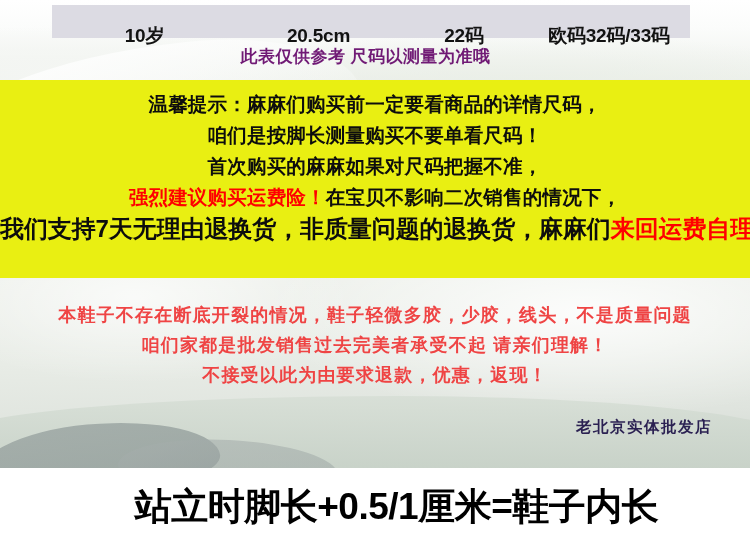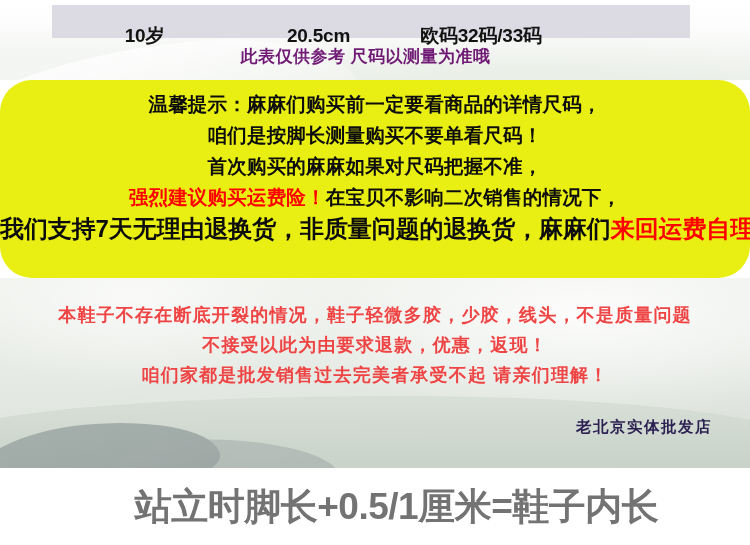--- a/index.html
+++ b/index.html
@@ -83,21 +83,20 @@
   
   .yellow-block {
     position: absolute;
     left: 0; top: 80px;
     width: 750px;
     height: 198px;
     background: #e9ef12;
     z-index: 3;
     padding-top: 9px;
     box-sizing: border-box;
-    border-radius: 32px;
   }
   .y-line {
     text-align: center;
     font-size: 19.5px;
     font-weight: bold;
     color: #0d0d0d;
     line-height: 31px;
     white-space: nowrap;
     letter-spacing: 0.2px;
   }
@@ -261,36 +260,37 @@
     height: 77px;
     background: #ffffff;
     display: flex;
     align-items: center;
     justify-content: center;
     z-index: 7;
   }
   .bottom-headline {
     font-size: 37px;
     font-weight: bold;
-    color: #737373;
+    color: #000000;
     white-space: nowrap;
     letter-spacing: -0.5px;
     margin-left: 43px;
   }
 </style>
 </head>
 <body>
 
 <div id="page">
 
   <div class="top-band"></div>
 
   <div class="size-row">
     <div class="size-cell cell-age">10岁</div>
     <div class="size-cell cell-len">20.5cm</div>
+    <div class="size-cell cell-cn">22码</div>
     <div class="size-cell cell-eu">欧码32码/33码</div>
   </div>
 
   <div class="disclaimer">此表仅供参考 尺码以测量为准哦</div>
 
   <div class="yellow-block">
     <div class="y-line">
       <span>温馨提示：麻麻们购买前一定要看商品的详情尺码，</span>
     </div>
     <div class="y-line">
@@ -330,22 +330,22 @@
     <span class="dfly-wing w3"></span>
     <span class="dfly-wing w4"></span>
     <span class="dfly-body"></span>
   </span>
 
   <span class="rock"></span>
   <span class="rock2"></span>
 
   <div class="mid-text">
     <div class="m-line">本鞋子不存在断底开裂的情况，鞋子轻微多胶，少胶，线头，不是质量问题</div>
+    <div class="m-line">咱们家都是批发销售过去完美者承受不起 请亲们理解！</div>
     <div class="m-line">不接受以此为由要求退款，优惠，返现！</div>
-    <div class="m-line">咱们家都是批发销售过去完美者承受不起 请亲们理解！</div>
   </div>
 
   <div class="signature">老北京实体批发店</div>
 
   <div class="bottom-band">
     <div class="bottom-headline">站立时脚长+0.5/1厘米=鞋子内长</div>
   </div>
 
 </div>
 

